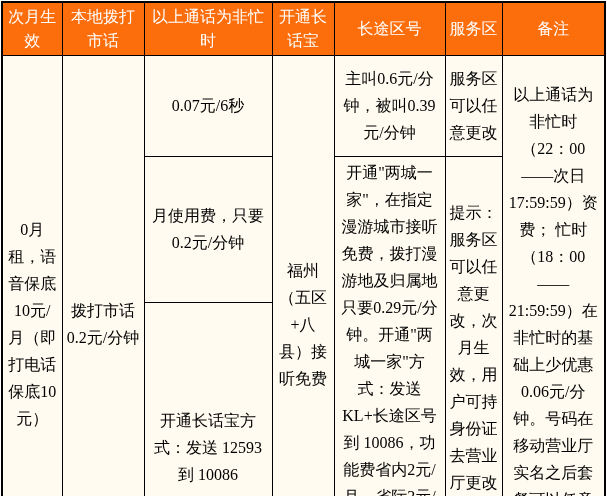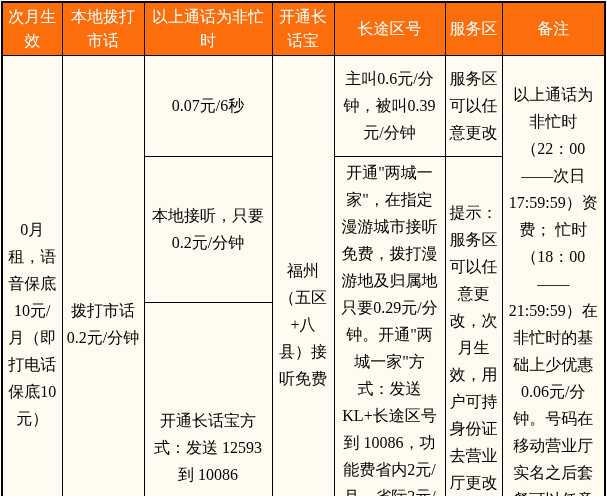--- a/index.html
+++ b/index.html
@@ -75,21 +75,21 @@
     <tr class="row-a">
       <td rowspan="3">0月租，语音保底10元/月（即打电话保底10元）</td>
       <td rowspan="3">拨打市话0.2元/分钟</td>
       <td>0.07元/6秒</td>
       <td rowspan="3">福州（五区+八县）接听免费</td>
       <td>主叫0.6元/分钟，被叫0.39元/分钟</td>
       <td>服务区可以任意更改</td>
       <td rowspan="3">以上通话为非忙时（22：00——次日17:59:59）资费； 忙时（18：00——21:59:59）在非忙时的基础上少优惠0.06元/分钟。号码在移动营业厅实名之后套餐可以任意更改，次月生效。</td>
     </tr>
     <tr class="row-b">
-      <td>本地接听，只要0.2元/分钟</td>
+      <td>月使用费，只要0.2元/分钟</td>
       <td rowspan="2">开通"两城一家"，在指定漫游城市接听免费，拨打漫游地及归属地只要0.29元/分钟。开通"两城一家"方式：发送 KL+长途区号 到 10086，功能费省内2元/月，省际3元/月 (长途区号为3位，如厦门为592)</td>
       <td rowspan="2">提示：服务区可以任意更改，次月生效，用户可持身份证去营业厅更改服务区。</td>
     </tr>
     <tr class="row-c">
       <td>开通长话宝方式：发送 12593 到 10086</td>
     </tr>
   </tbody>
 </table>
 
 </body></html>

